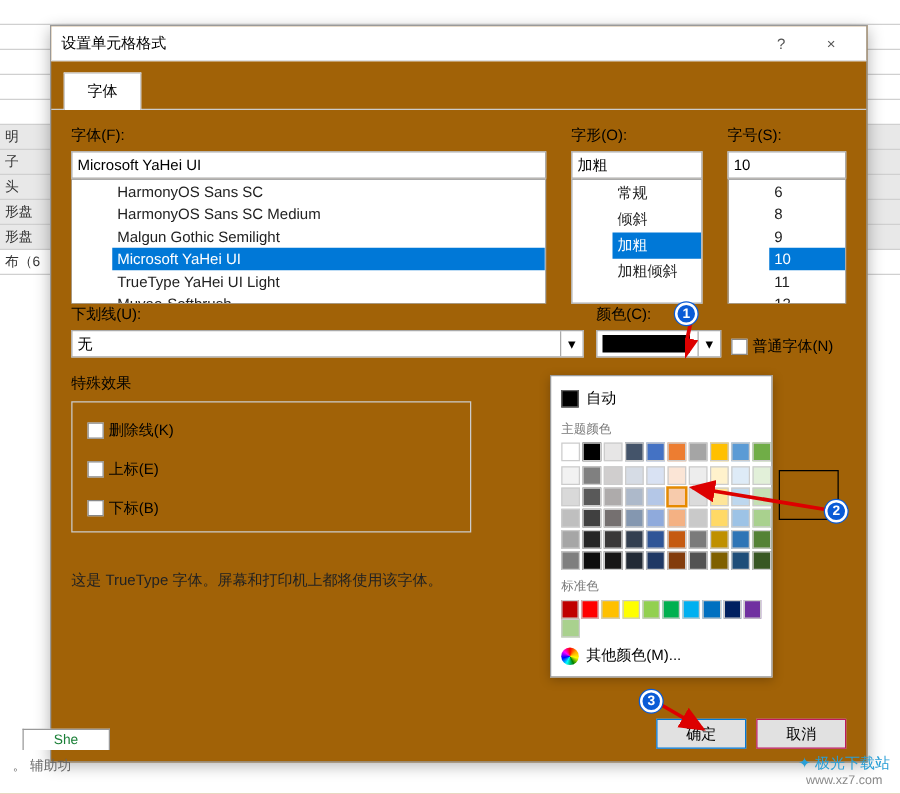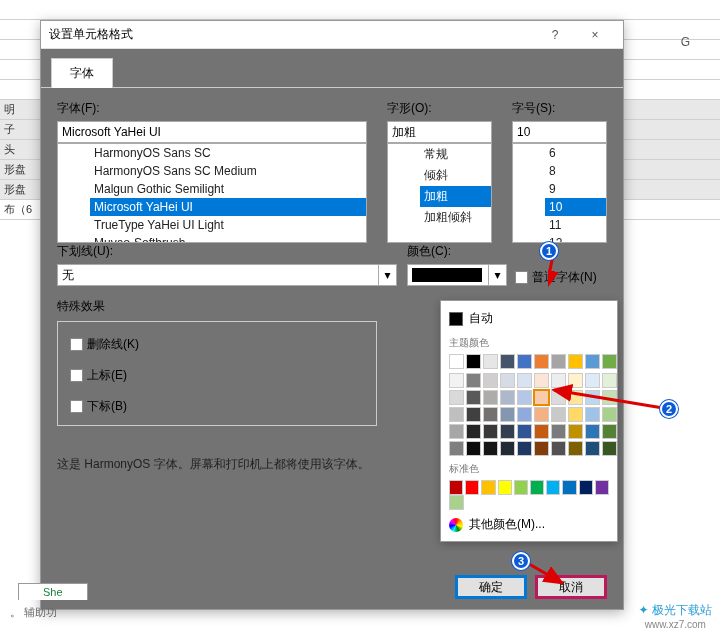--- a/index.html
+++ b/index.html
@@ -1,21 +1,21 @@
 <!DOCTYPE html>
 <html><head>
 <meta charset="utf-8">
 <style>
 * { box-sizing: border-box; font-family: "Microsoft YaHei", sans-serif; }
 body { margin: 0; background: #fff; width: 720px; height: 635px; overflow: hidden; position: relative; }
 .bg-cells { position: absolute; top: 0; left: 0; right: 0; }
 .bg-row { height: 20px; border-bottom: 1px solid #d0d0d0; font-size: 11px; padding-left: 4px; color: #333; display: flex; align-items: center; }
 .bg-row.sel { background: #e8e8e8; }
 .col-header { position: absolute; top: 35px; right: 30px; font-size: 12px; color: #555; }
-.dialog { position: absolute; top: 20px; left: 40px; width: 584px; height: 590px; background: #737373; border: 1px solid #999; box-shadow: 0 3px 12px rgba(0,0,0,.3); }
+.dialog { position: absolute; top: 20px; left: 40px; width: 654px; height: 590px; background: #a16207; border: 1px solid #999; box-shadow: 0 3px 12px rgba(0,0,0,.3); }
 .titlebar { height: 28px; background: #fff; border-bottom: 1px solid #e0e0e0; display: flex; align-items: center; padding: 0 8px; font-size: 12px; }
 .titlebar .spacer { flex: 1; }
 .titlebar .btn { width: 40px; height: 28px; display: flex; align-items: center; justify-content: center; color: #555; cursor: default; }
 .tabstrip { border-bottom: 1px solid #ccc; padding: 8px 10px 0 10px; }
 .tab { display: inline-block; padding: 6px 18px; font-size: 12px; border: 1px solid #ccc; border-bottom: none; background: #fff; position: relative; top: 1px; }
 .body { padding: 12px 16px; font-size: 12px; }
 .row1 { display: flex; gap: 20px; }
 .col-font { flex: 1; }
 .col-style { width: 105px; }
 .col-size { width: 95px; }
@@ -30,21 +30,21 @@
 .select { width: 100%; height: 22px; border: 1px solid #aaa; background: #fff; display: flex; align-items: center; padding: 0 4px; position: relative; }
 .select .arrow { position: absolute; right: 0; top: 0; width: 18px; height: 100%; border-left: 1px solid #aaa; display: flex; align-items: center; justify-content: center; }
 .select.color .swatch { width: 100%; height: 14px; background: #000; margin-right: 20px; }
 .chk { display: flex; align-items: center; gap: 4px; margin-top: 4px; font-size: 12px; }
 .chk .box { width: 13px; height: 13px; border: 1px solid #888; background: #fff; }
 .fx-group { margin-top: 12px; }
 .fx-title { font-size: 12px; margin-bottom: 6px; }
 .fx-box { border: 1px solid #ccc; padding: 10px 12px; display: flex; flex-direction: column; gap: 10px; }
 .tt-note { margin-top: 30px; font-size: 12px; color: #222; }
 .btnrow { position: absolute; bottom: 10px; right: 16px; display: flex; gap: 8px; }
-.pbtn { width: 72px; height: 24px; border: 3px solid #be185d; background: #e1e1e1; font-size: 12px; display: flex; align-items: center; justify-content: center; cursor: default; }
+.pbtn { width: 72px; height: 24px; border: 1px solid #be185d; background: #e1e1e1; font-size: 12px; display: flex; align-items: center; justify-content: center; cursor: default; }
 .pbtn.primary { border-color: #0078d7; }
 
 .colorpanel { position: absolute; top: 300px; left: 440px; width: 178px; background: #fff; border: 1px solid #999; box-shadow: 0 2px 8px rgba(0,0,0,.25); font-size: 12px; padding: 6px; }
 .cp-auto { display: flex; align-items: center; gap: 6px; padding: 3px 2px; }
 .cp-auto .sw { width: 14px; height: 14px; background: #000; border: 1px solid #666; }
 .cp-heading { color: #777; margin: 6px 0 4px 2px; font-size: 10px; }
 .cp-grid { display: grid; grid-template-columns: repeat(10, 15px); gap: 2px; padding: 0 2px; }
 .cp-grid .c { width: 15px; height: 15px; border: 1px solid #ccc; }
 .cp-grid .c.sel { outline: 2px solid #e68a00; outline-offset: -1px; }
 .cp-std { display: flex; gap: 2px; padding: 0 2px; }
@@ -163,21 +163,21 @@
             <span class="box"></span>
             <span>上标(E)</span>
           </label>
         <label class="chk">
             <span class="box"></span>
             <span>下标(B)</span>
           </label>
       </div>
     </div>
 
-    <div class="tt-note">这是 HarmonyOS 字体。屏幕和打印机上都将使用该字体。</div>
+    <div class="tt-note">这是 TrueType 字体。屏幕和打印机上都将使用该字体。</div>
   </div>
 
   <div class="preview-box"></div>
 
   <div class="btnrow">
     <div class="pbtn primary">确定</div>
     <div class="pbtn">取消</div>
   </div>
 </div>
 

